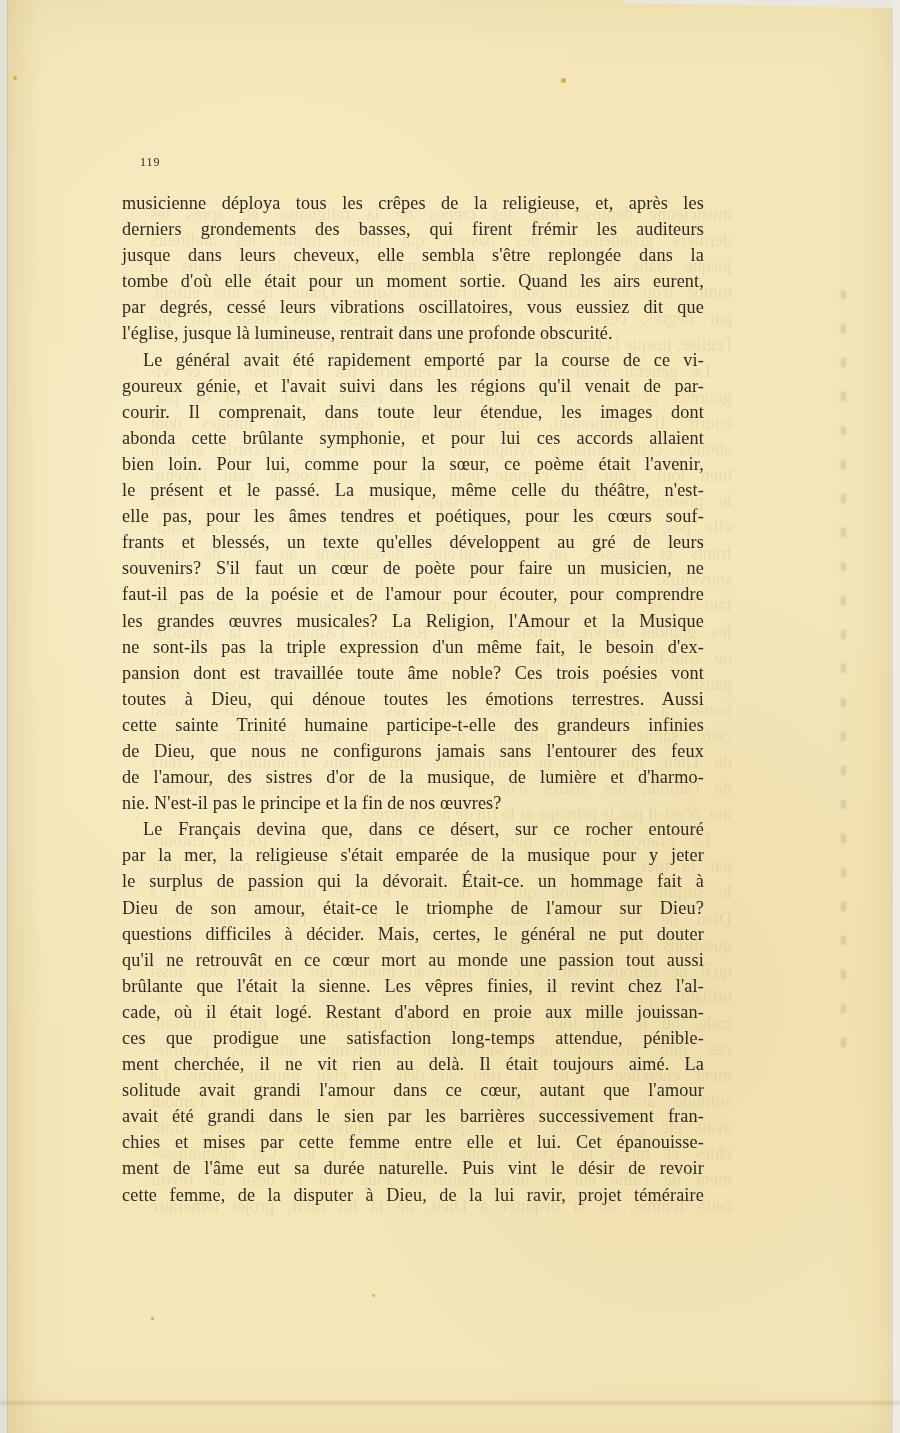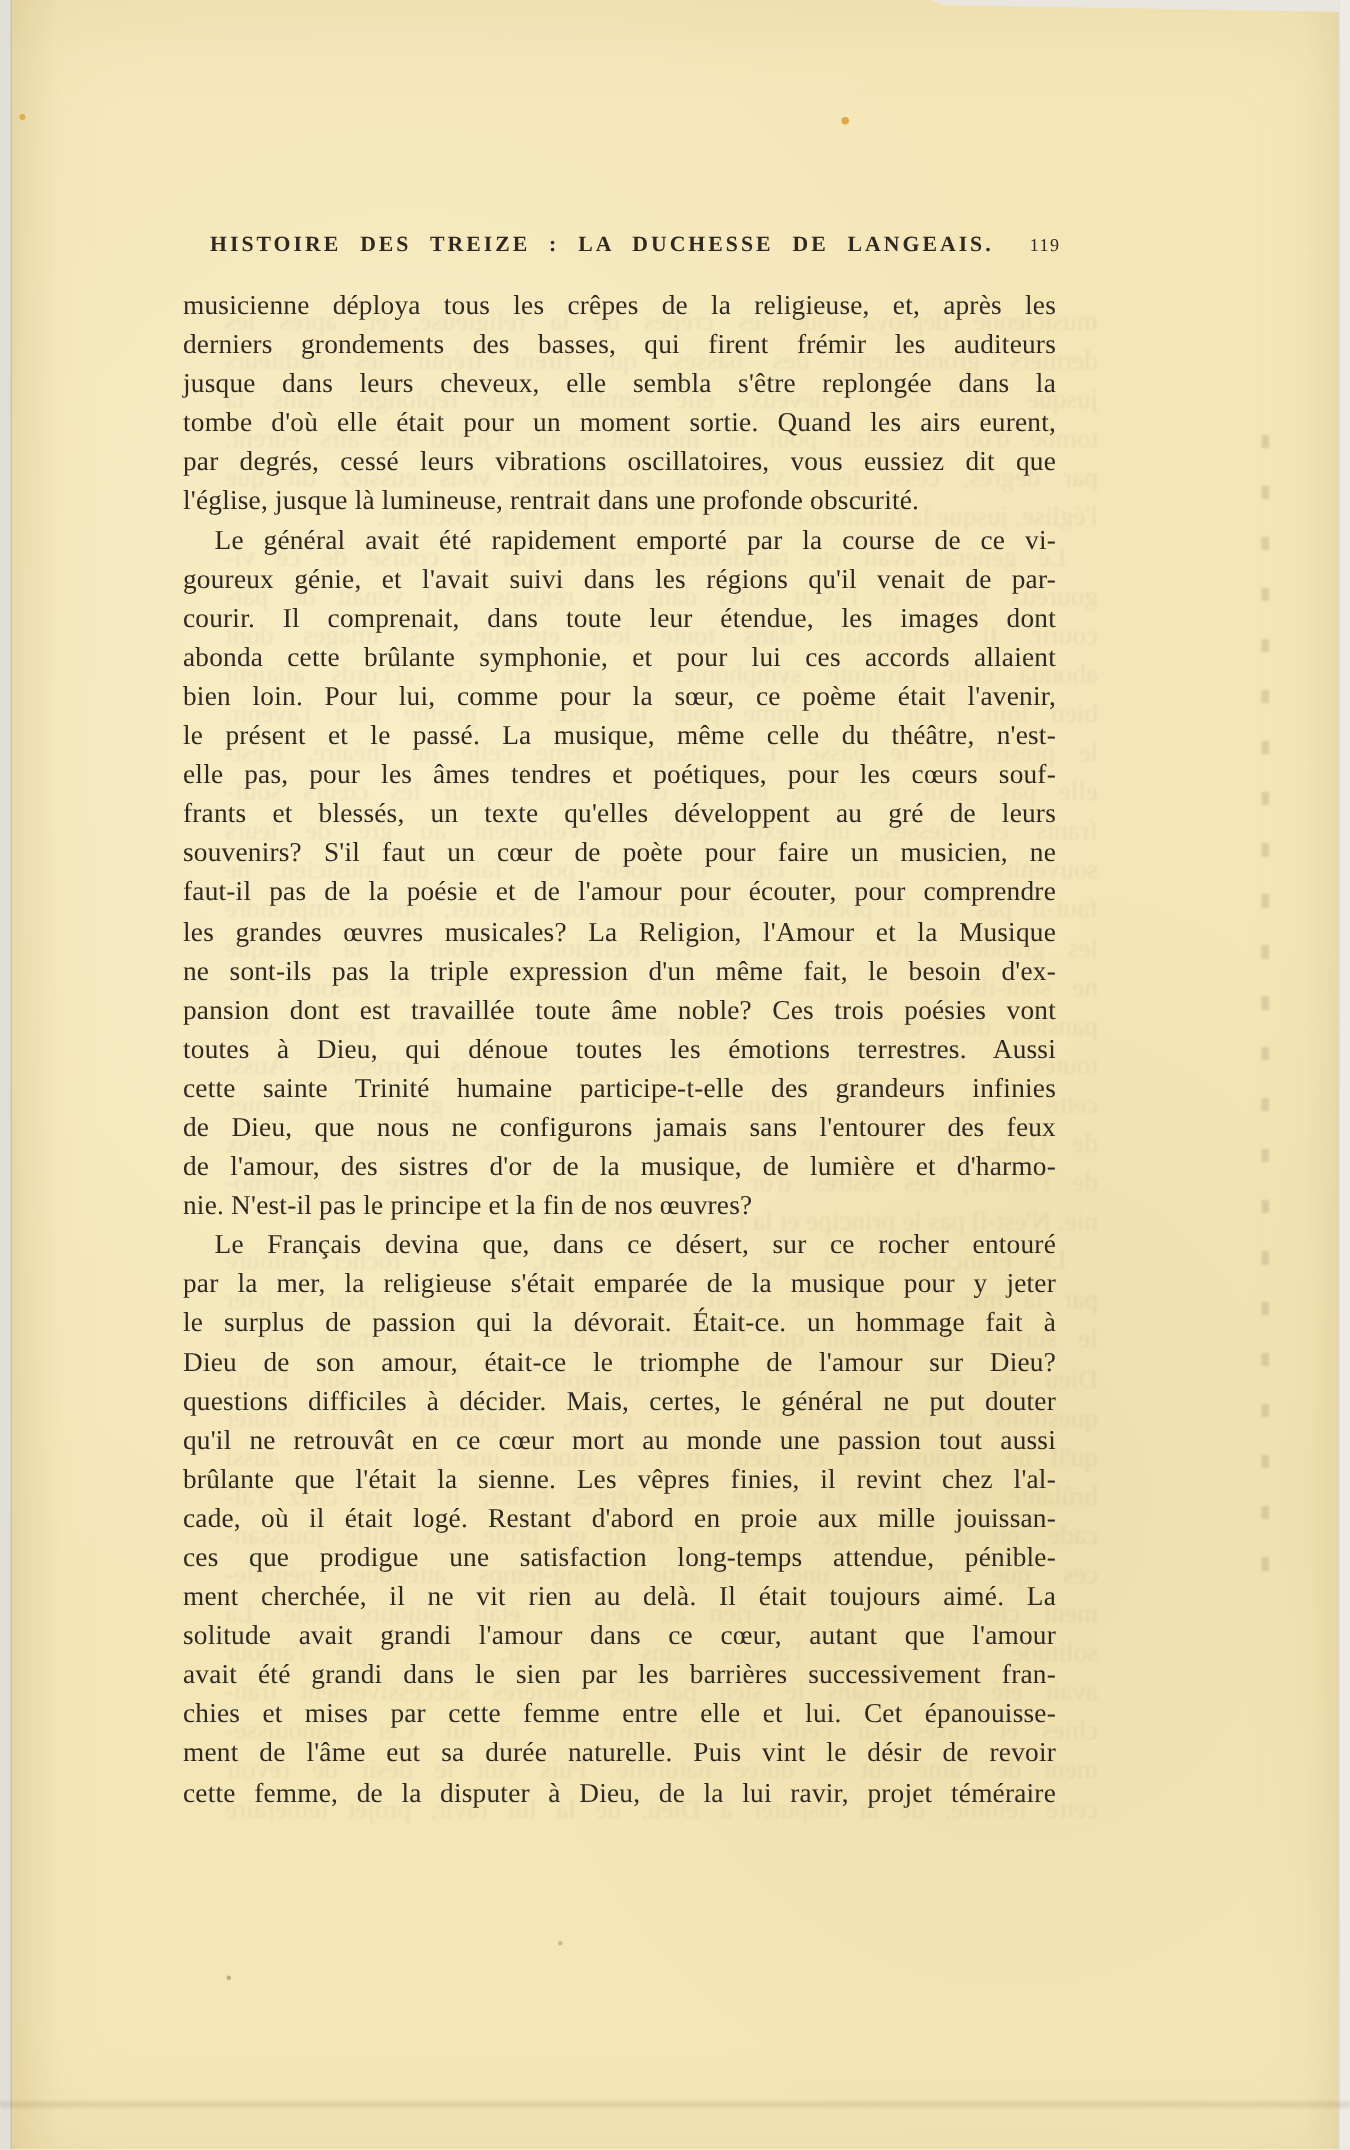--- a/index.html
+++ b/index.html
@@ -120,21 +120,20 @@
       <div class="line">ces que prodigue une satisfaction long-temps attendue, pénible-</div>
       <div class="line">ment cherchée, il ne vit rien au delà. Il était toujours aimé. La</div>
       <div class="line">solitude avait grandi l'amour dans ce cœur, autant que l'amour</div>
       <div class="line">avait été grandi dans le sien par les barrières successivement fran-</div>
       <div class="line">chies et mises par cette femme entre elle et lui. Cet épanouisse-</div>
       <div class="line">ment de l'âme eut sa durée naturelle. Puis vint le désir de revoir</div>
       <div class="line">cette femme, de la disputer à Dieu, de la lui ravir, projet téméraire</div>
     </div>
 
   <div class="header">
-    <span class="title">HISTOIRE DES TREIZE : LA DUCHESSE DE LANGEAIS.</span>
     <span class="pagenum">119</span>
   </div>
 
   <div class="text-column" id="text-column">
       <div class="line">musicienne déploya tous les crêpes de la religieuse, et, après les</div>
       <div class="line">derniers grondements des basses, qui firent frémir les auditeurs</div>
       <div class="line">jusque dans leurs cheveux, elle sembla s'être replongée dans la</div>
       <div class="line">tombe d'où elle était pour un moment sortie. Quand les airs eurent,</div>
       <div class="line">par degrés, cessé leurs vibrations oscillatoires, vous eussiez dit que</div>
       <div class="line last">l'église, jusque là lumineuse, rentrait dans une profonde obscurité.</div>

